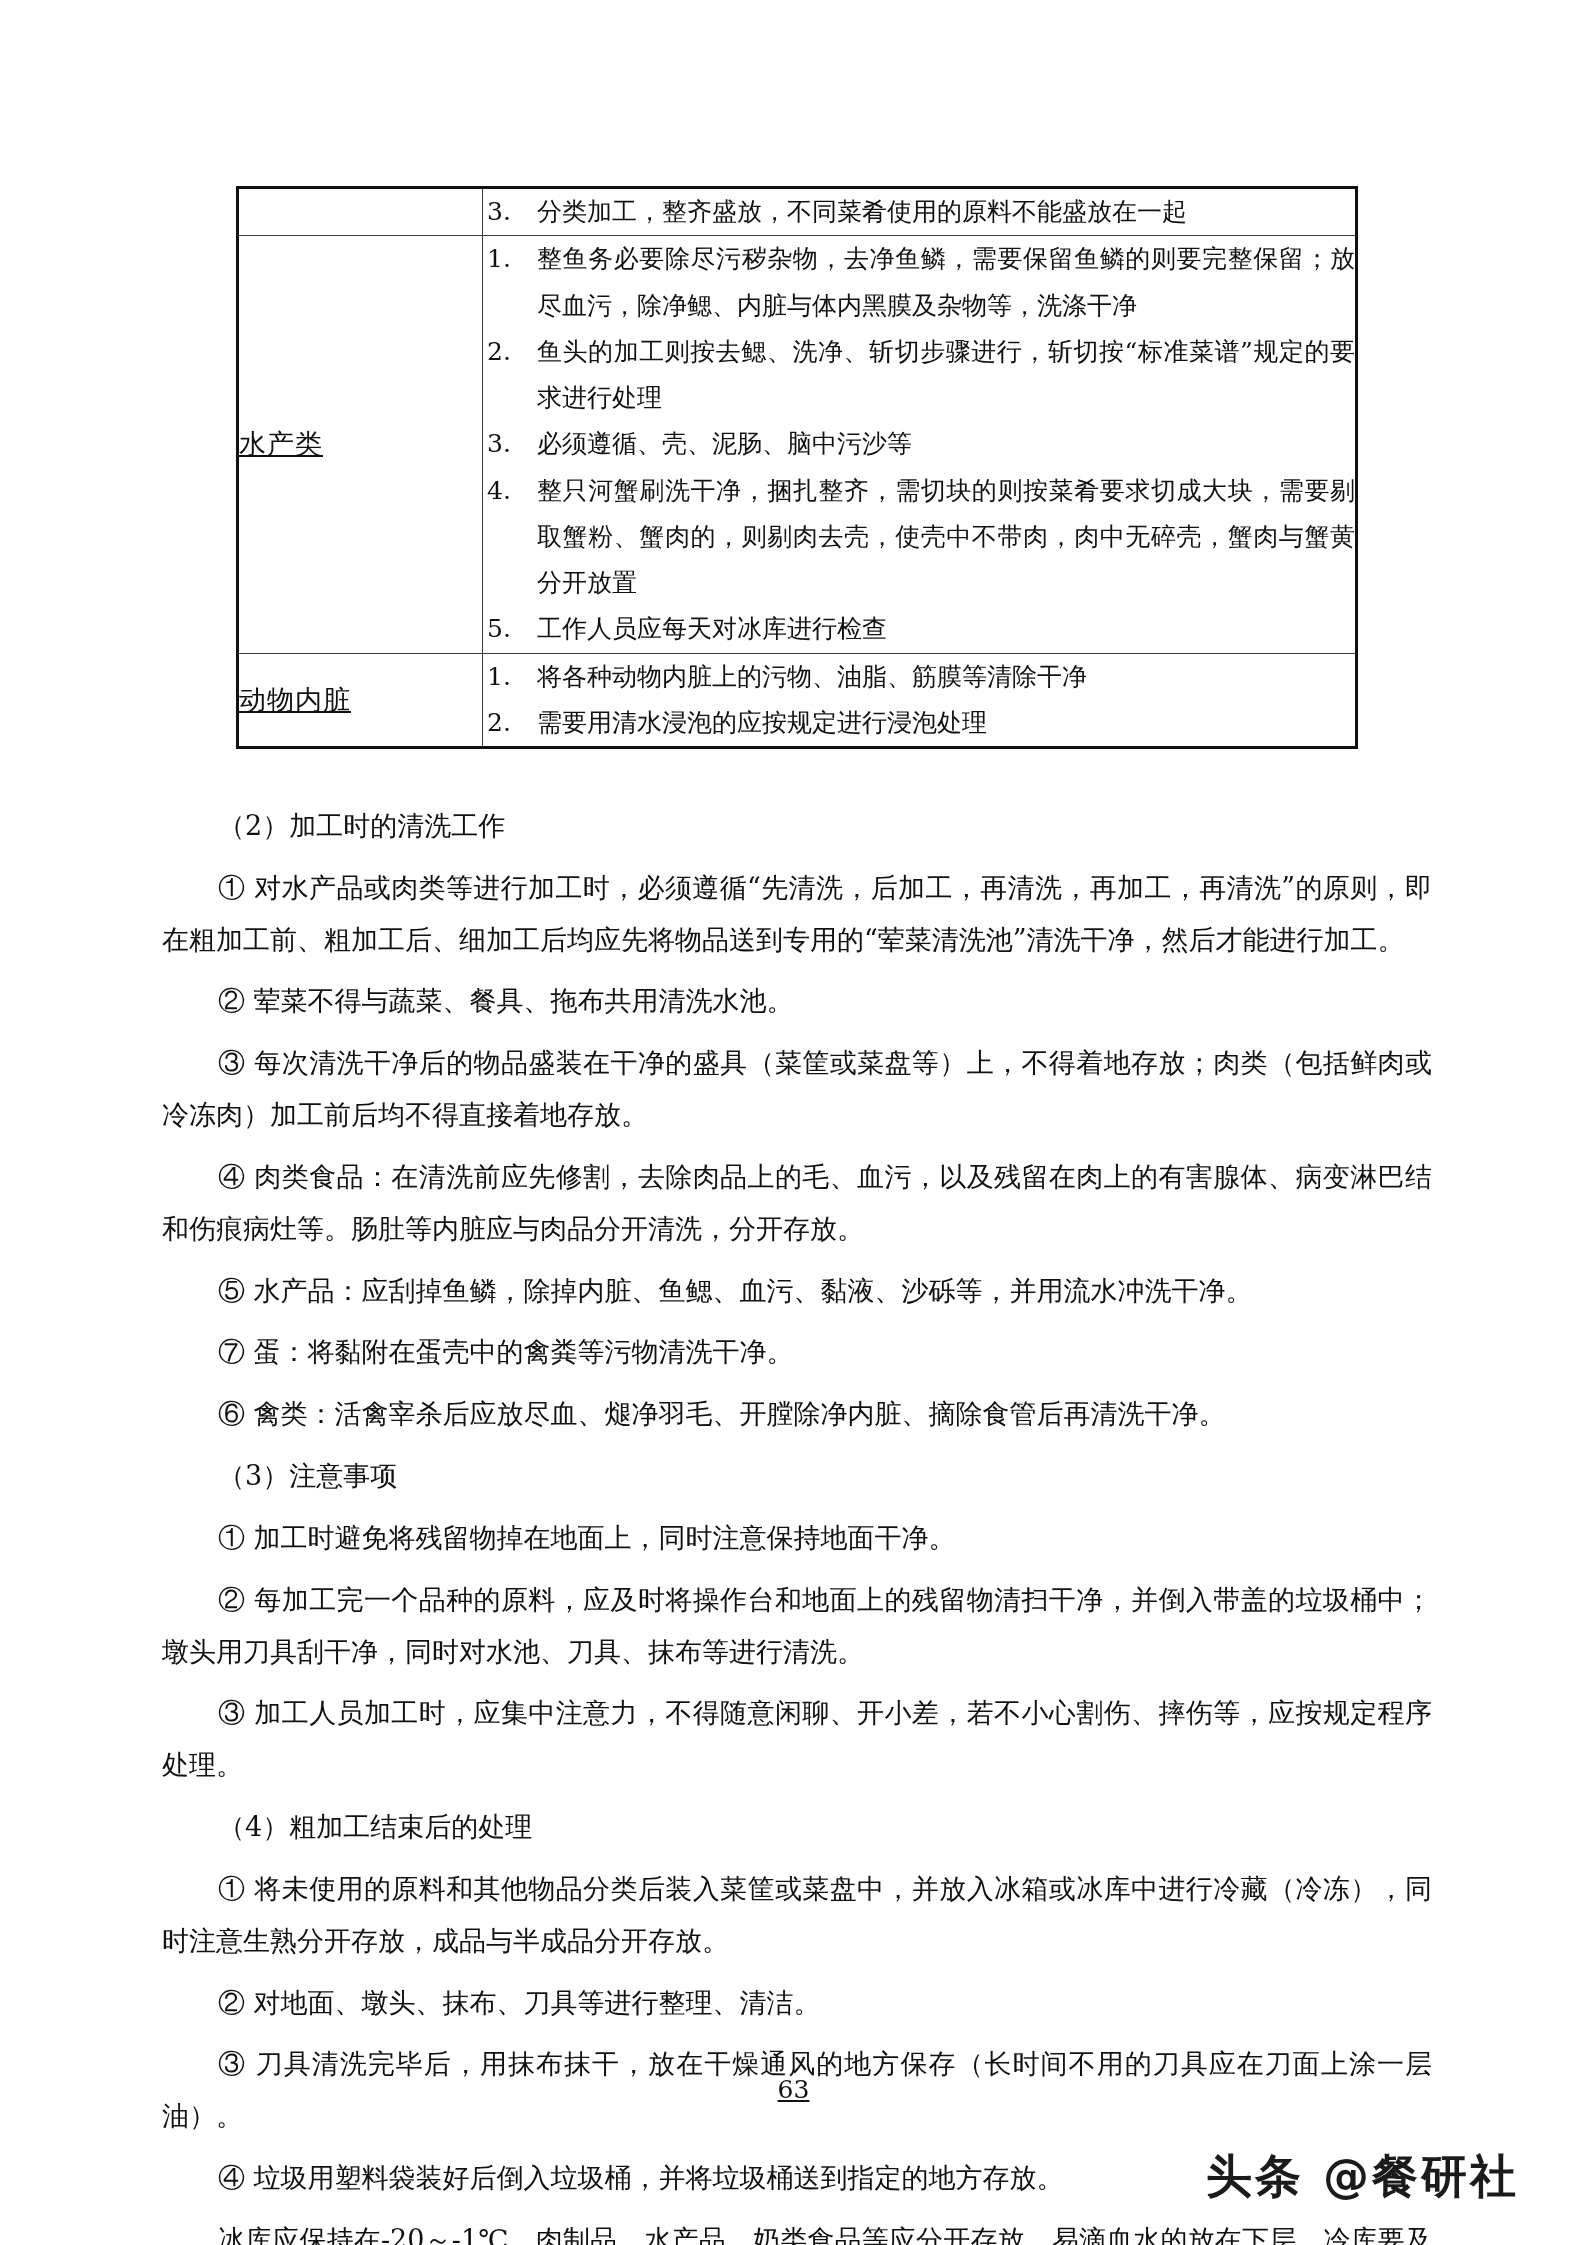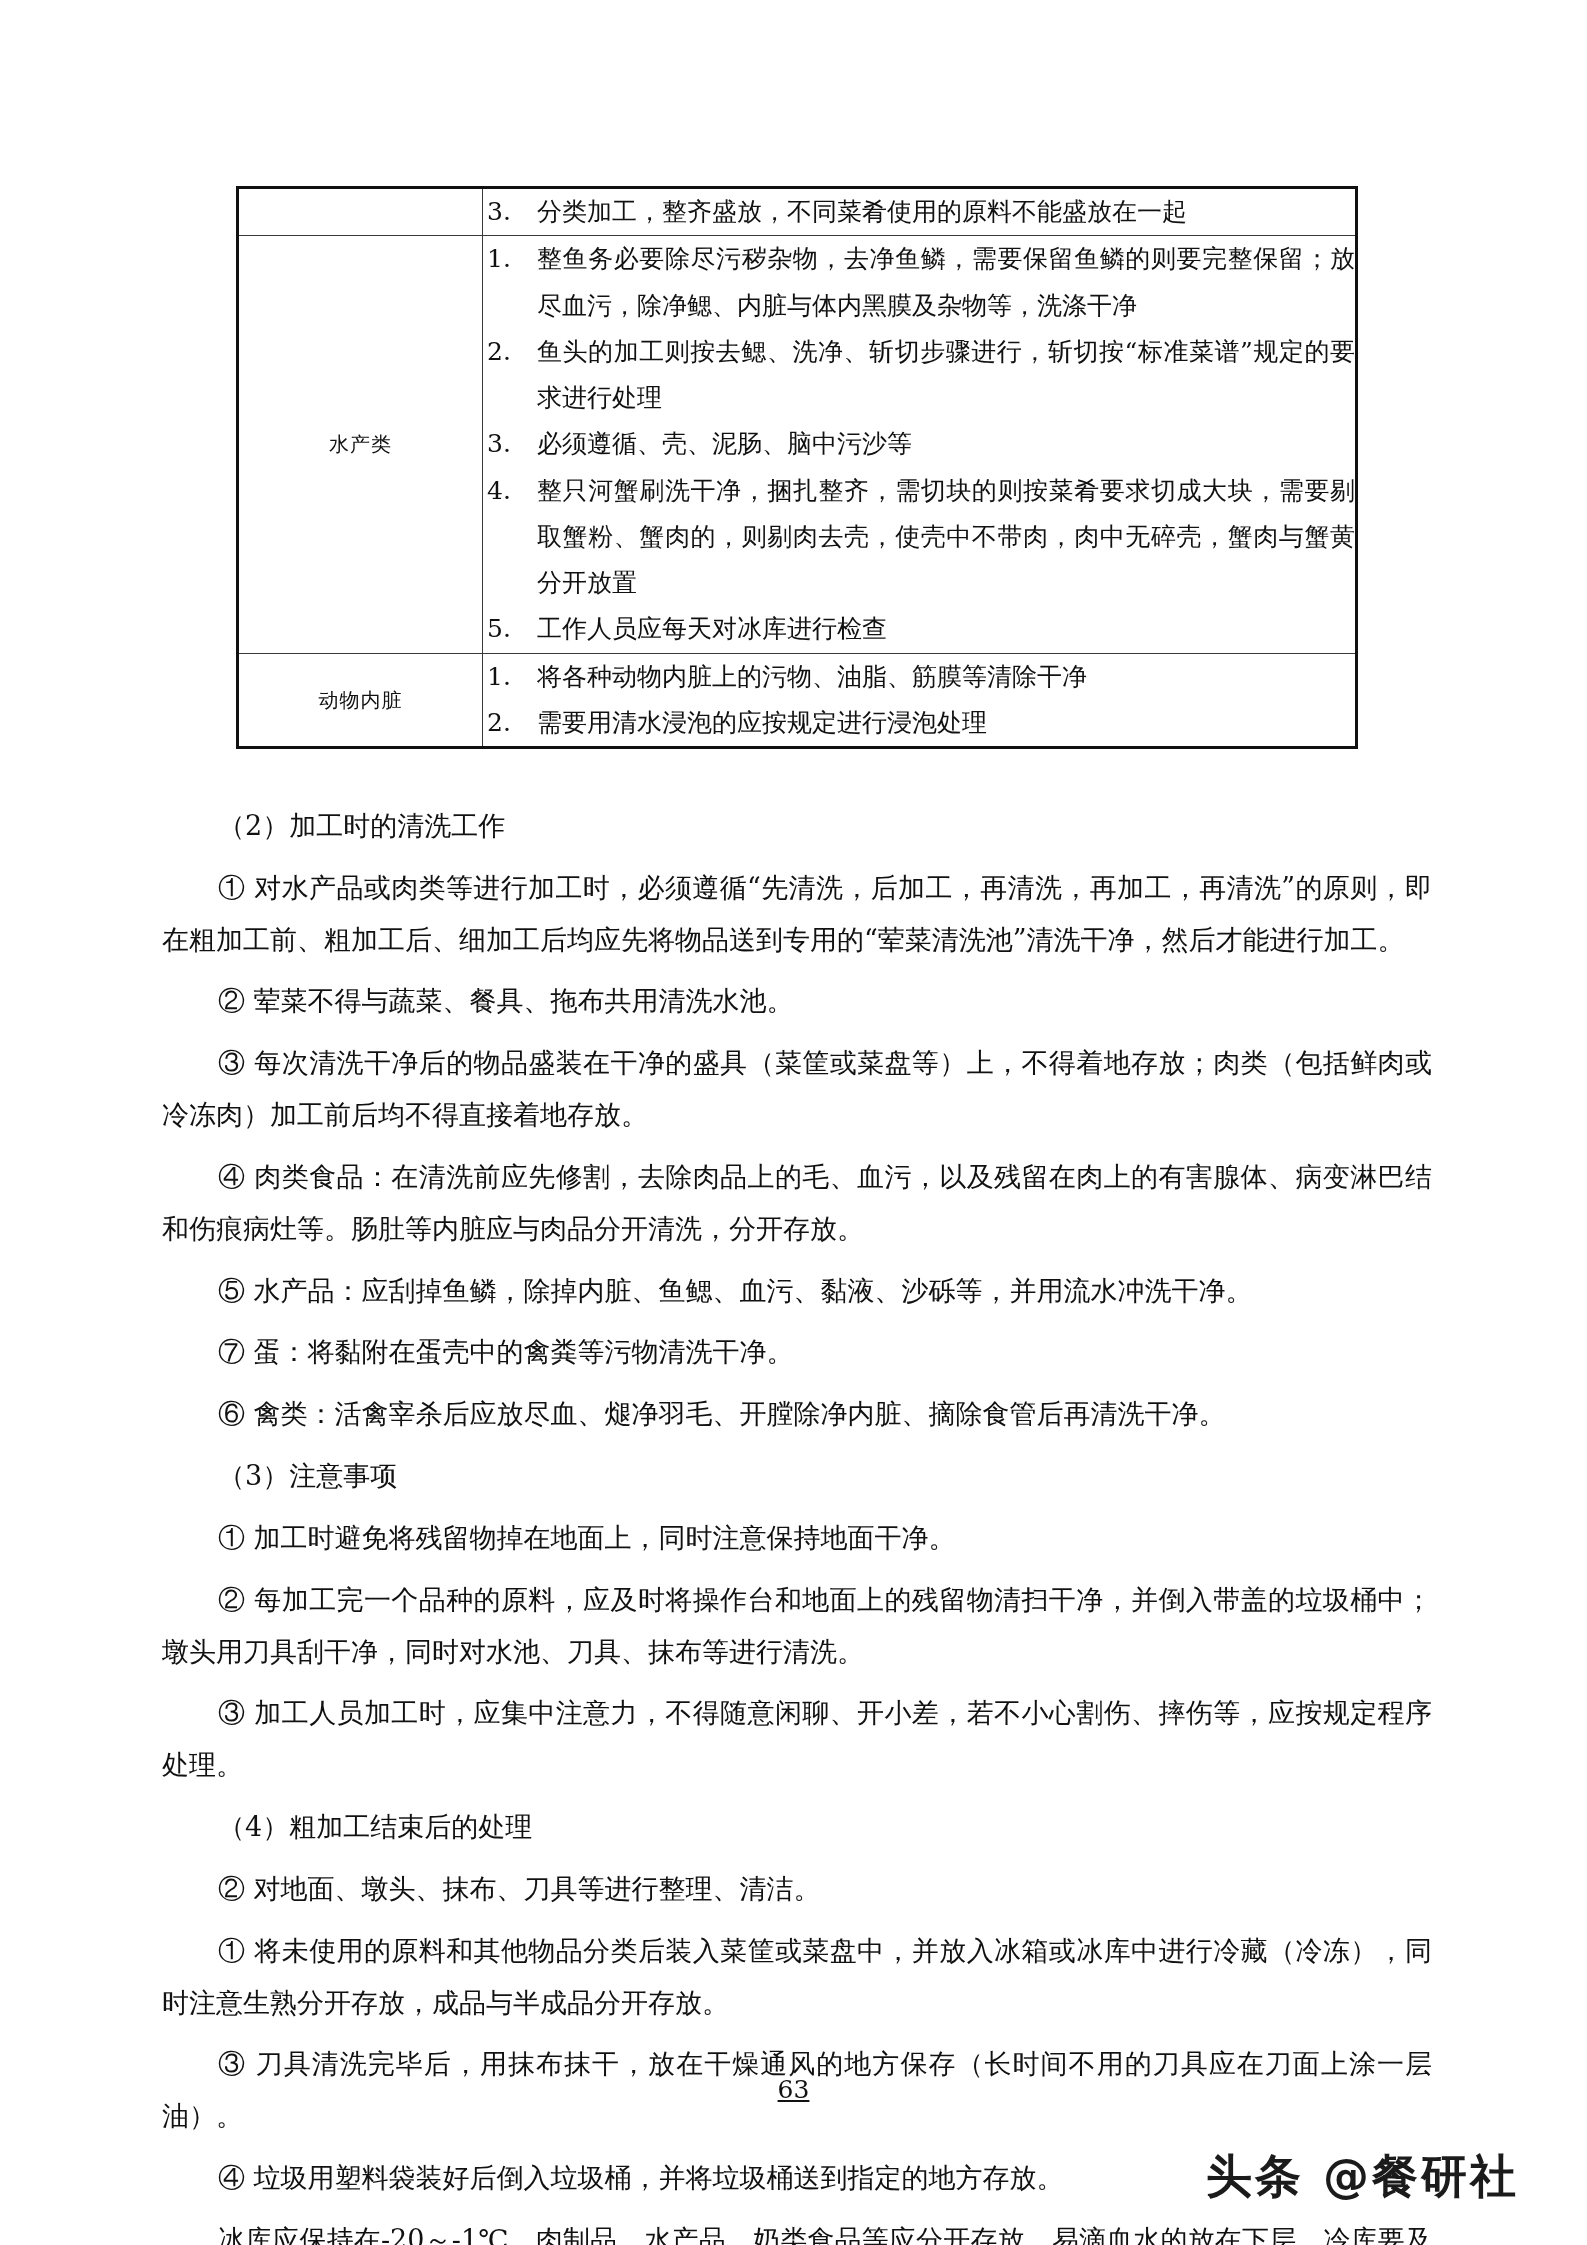--- a/index.html
+++ b/index.html
@@ -34,25 +34,25 @@
     table-layout: fixed;
     border: 3px solid #111111;
   }
   table.proc-table td {
     border: 1px solid #3a3a3a;
     vertical-align: middle;
     padding: 0;
   }
   td.cat-cell {
     width: 243px;
-    text-align: center;
-    font-size: 20px;
+    font-size: 27px;
     letter-spacing: 1px;
     line-height: 1.7;
     color: #111111;
+    text-decoration: underline;
   }
   td.body-cell {
     padding: 8px 16px 10px 16px;
   }
   ol.items {
     list-style: none;
     margin: 0;
     padding: 0;
   }
   ol.items > li {
@@ -185,22 +185,22 @@
     <p class="indent">③ 每次清洗干净后的物品盛装在干净的盛具（菜筐或菜盘等）上，不得着地存放；肉类（包括鲜肉或冷冻肉）加工前后均不得直接着地存放。</p>
     <p class="indent">④ 肉类食品：在清洗前应先修割，去除肉品上的毛、血污，以及残留在肉上的有害腺体、病变淋巴结和伤痕病灶等。肠肚等内脏应与肉品分开清洗，分开存放。</p>
     <p class="indent">⑤ 水产品：应刮掉鱼鳞，除掉内脏、鱼鳃、血污、黏液、沙砾等，并用流水冲洗干净。</p>
     <p class="indent">⑦ 蛋：将黏附在蛋壳中的禽粪等污物清洗干净。</p>
     <p class="indent">⑥ 禽类：活禽宰杀后应放尽血、煺净羽毛、开膛除净内脏、摘除食管后再清洗干净。</p>
     <p class="indent">（3）注意事项</p>
     <p class="indent">① 加工时避免将残留物掉在地面上，同时注意保持地面干净。</p>
     <p class="indent">② 每加工完一个品种的原料，应及时将操作台和地面上的残留物清扫干净，并倒入带盖的垃圾桶中；墩头用刀具刮干净，同时对水池、刀具、抹布等进行清洗。</p>
     <p class="indent">③ 加工人员加工时，应集中注意力，不得随意闲聊、开小差，若不小心割伤、摔伤等，应按规定程序处理。</p>
     <p class="indent">（4）粗加工结束后的处理</p>
+    <p class="indent">① 将未使用的原料和其他物品分类后装入菜筐或菜盘中，并放入冰箱或冰库中进行冷藏（冷冻），同时注意生熟分开存放，成品与半成品分开存放。</p>
     <p class="indent">② 对地面、墩头、抹布、刀具等进行整理、清洁。</p>
-    <p class="indent">① 将未使用的原料和其他物品分类后装入菜筐或菜盘中，并放入冰箱或冰库中进行冷藏（冷冻），同时注意生熟分开存放，成品与半成品分开存放。</p>
     <p class="indent">③ 刀具清洗完毕后，用抹布抹干，放在干燥通风的地方保存（长时间不用的刀具应在刀面上涂一层油）。</p>
     <p class="indent">④ 垃圾用塑料袋装好后倒入垃圾桶，并将垃圾桶送到指定的地方存放。</p>
     <p class="indent">冰库应保持在-20～-1℃，肉制品、水产品、奶类食品等应分开存放，易滴血水的放在下层。冷库要及时清扫，保持无霜、无血水、无冰碴，还要避免冷库存放过满，影响空气流动而降低冷藏效果，食品之间要有一定的空间。工作人员应每天对冰库进行检查。若冰库有温度高于-1℃或出现严重结霜等异常情况，则应及时向本部门负责人汇报，报请维修部门前</p>
   </div>
 
   <div class="page-number">63</div>
 
   <div class="watermark">头条 @餐研社</div>
 
 </div>

